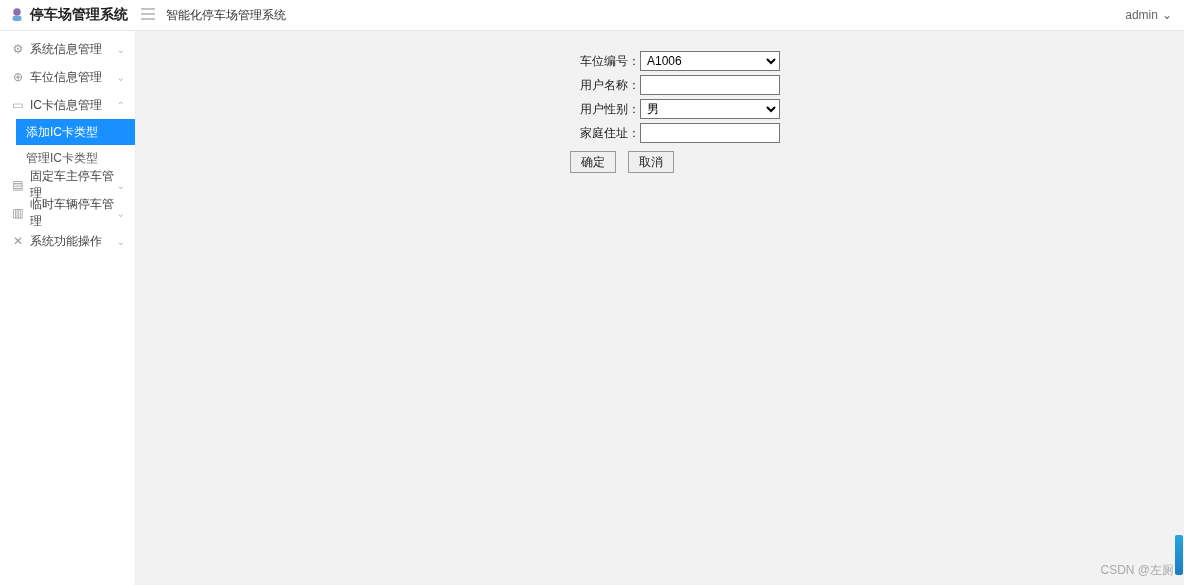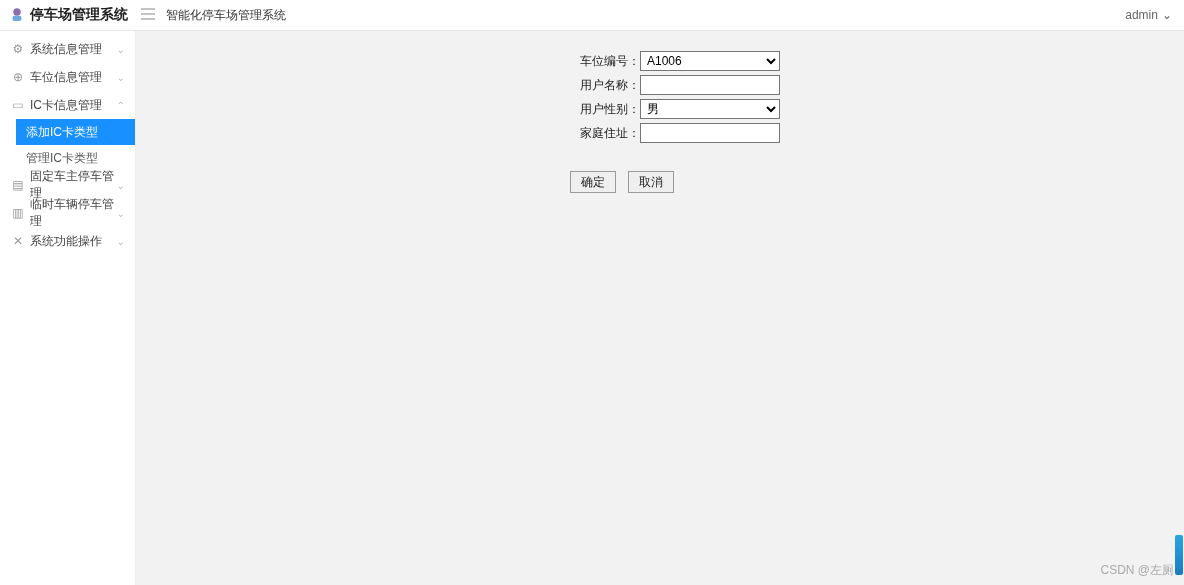--- a/index.html
+++ b/index.html
@@ -26,21 +26,21 @@
   .submenu-item.active { background: #1890ff; color: #fff; }
   .submenu-item:not(.active) { color: #555; }
 
   .content { flex: 1; background: #f2f2f2; position: relative; }
   .form-wrap { position: absolute; left: 430px; top: 20px; width: 340px; }
   .form-row { display: flex; align-items: center; margin-bottom: 4px; }
   .form-label { width: 74px; text-align: right; color: #222; font-size: 12px; }
   .form-control { flex: 1; }
   select.ctrl, input.ctrl { width: 140px; height: 20px; border: 1px solid #767676; background: #fff; font-size: 12px; padding: 0 3px; }
   select.ctrl { padding: 0 0 0 2px; }
-  .btn-row { margin-top: 28px; display: flex; gap: 12px; padding-left: 4px; }
+  .btn-row { margin-top: 8px; display: flex; gap: 12px; padding-left: 4px; }
   .btn { min-width: 44px; height: 22px; border: 1px solid #9a9a9a; background: #efefef; font-size: 12px; color: #222; cursor: pointer; padding: 0 10px; }
 
   .watermark { position: absolute; right: 10px; bottom: 6px; color: rgba(120,120,120,0.6); font-size: 12px; margin-top: 20px; }
   .scrollbar { position: absolute; right: 0; top: 0; bottom: 0; width: 10px; background: #f2f2f2; }
   .scrollbar-thumb { position: absolute; bottom: 10px; left: 1px; width: 8px; height: 40px; background: linear-gradient(180deg,#2aa5e0,#1a7cc0); border-radius: 2px; }
 </style>
 </head>
 <body>
 
 <div class="app">

